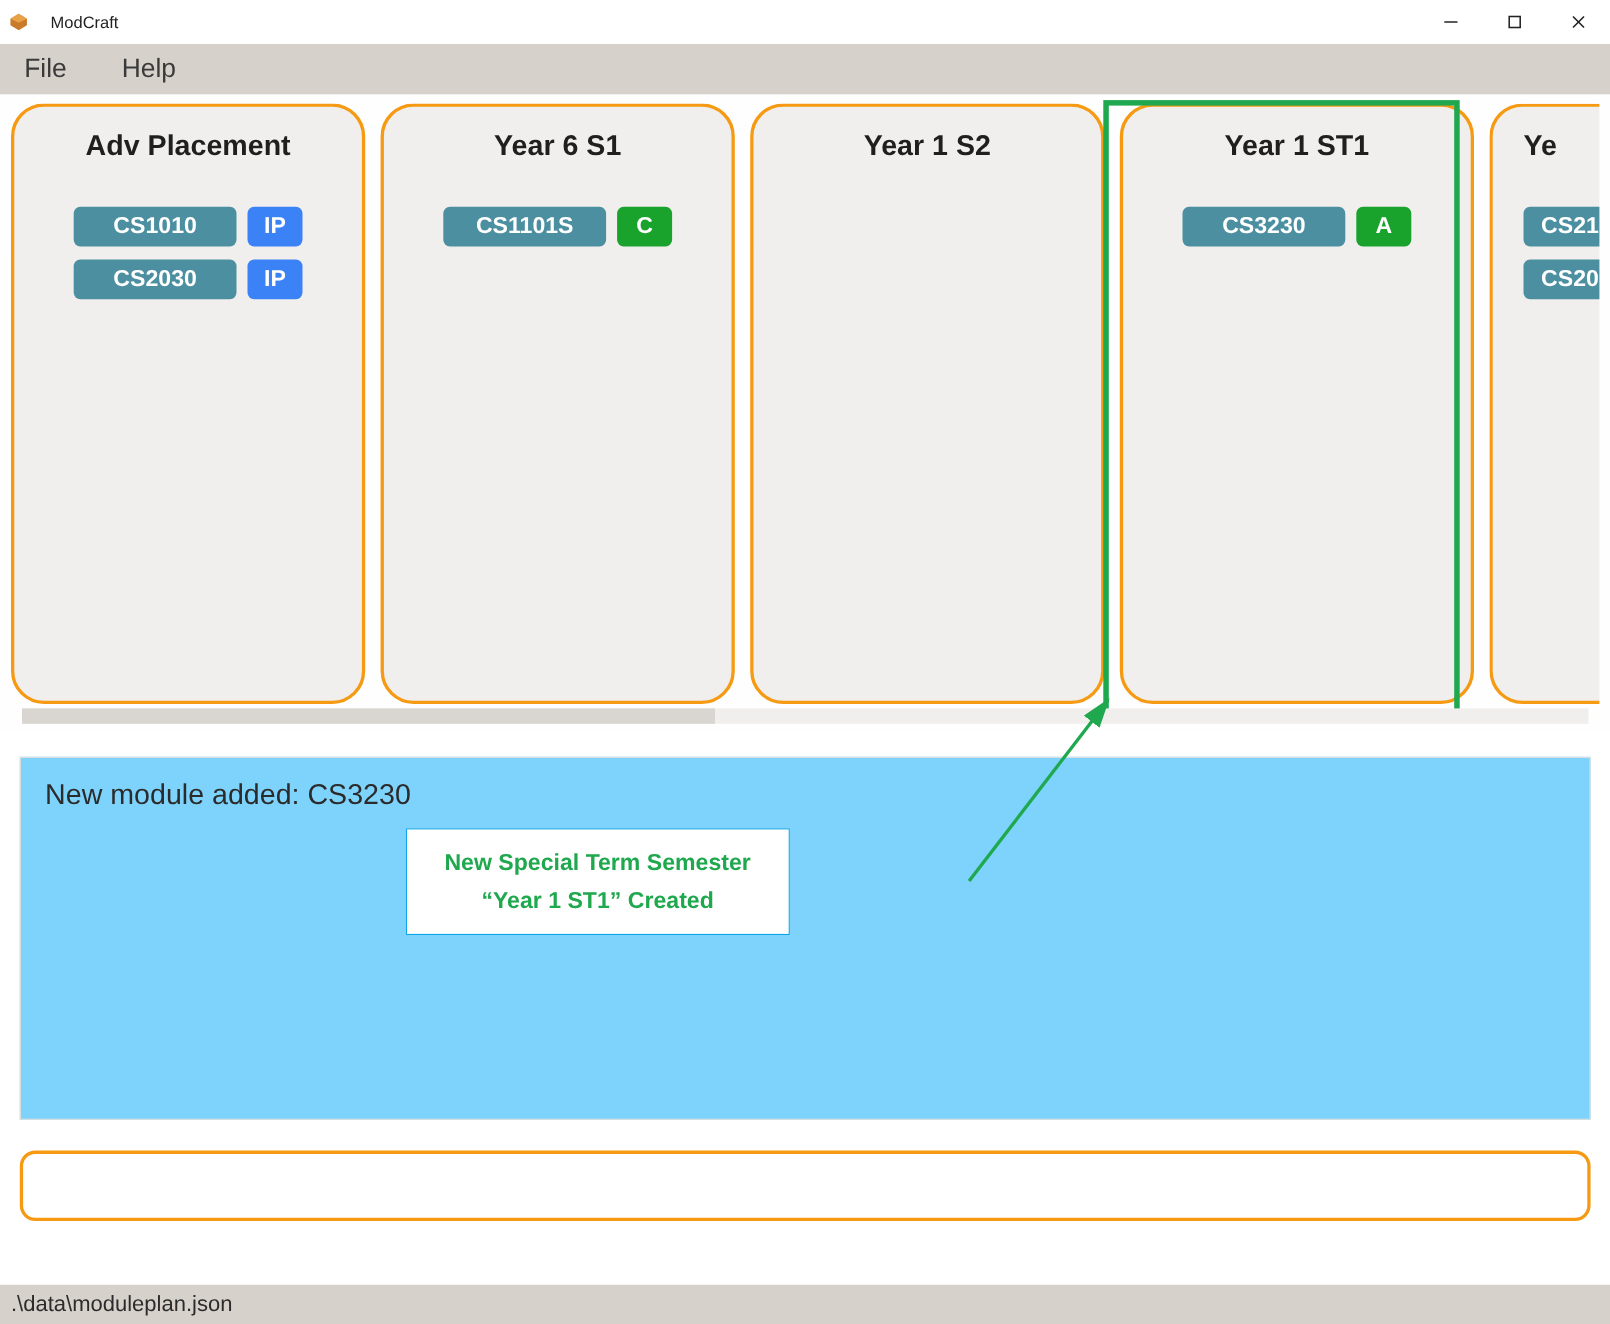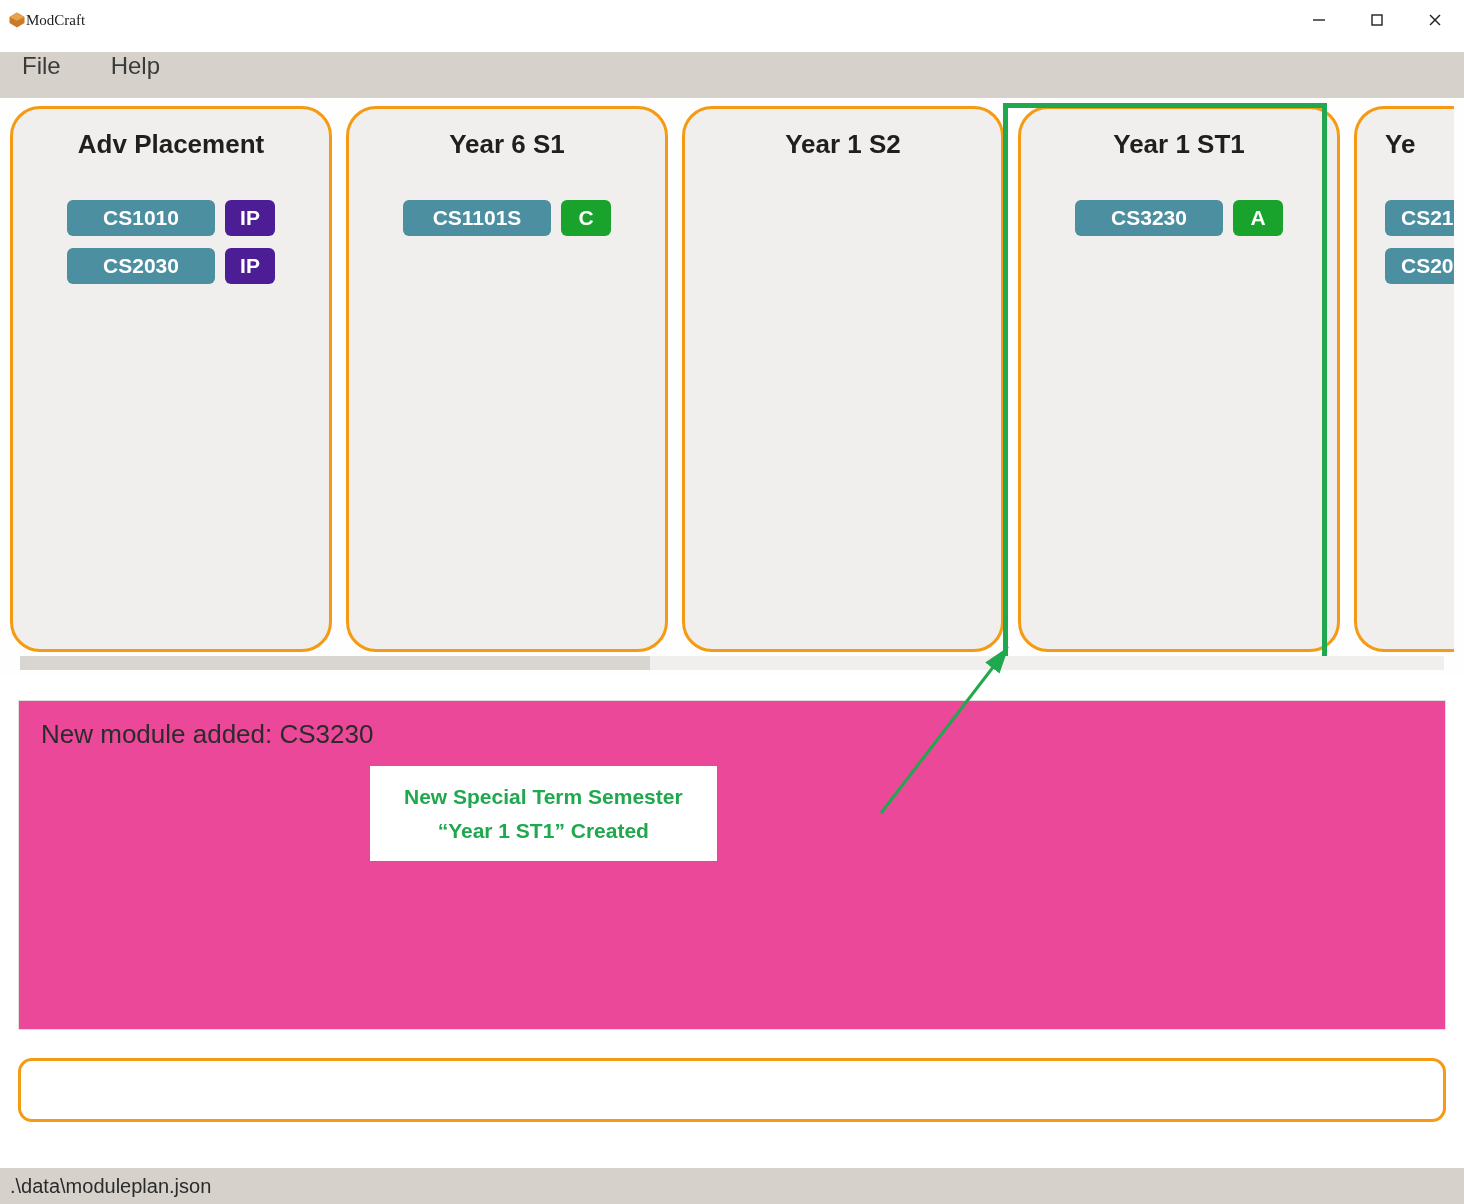--- a/index.html
+++ b/index.html
@@ -1,52 +1,52 @@
 <!DOCTYPE html>
 <html><head>
 <meta charset="utf-8">
 <style>
   * { box-sizing: border-box; margin: 0; padding: 0; }
   html, body { width: 100%; height: 100%; font-family: "Segoe UI", Arial, sans-serif; background: #fff; overflow: hidden; }
   .window { width: 1464px; height: 1204px; display: flex; flex-direction: column; background: #fff; position: relative; }
 
   
   .titlebar { height: 40px; display: flex; align-items: center; justify-content: space-between; padding: 0 0 0 8px; background: #fff; }
-  .titlebar-left { display: flex; align-items: center; gap: 0; font-family: Liberation Serif, serif; }
+  .titlebar-left { display: flex; align-items: center; gap: 20px; }
   .app-icon { width: 18px; height: 18px; display: inline-flex; align-items: center; justify-content: center; }
   .app-title { font-size: 15px; color: #222; }
   .win-controls { display: flex; }
   .win-btn { width: 58px; height: 40px; display: flex; align-items: center; justify-content: center; font-size: 14px; color: #222; cursor: pointer; }
   .win-btn svg { width: 14px; height: 14px; }
 
   
-  .menubar { height: 46px; background: #d6d2cb; display: flex; gap: 50px; padding: 0 22px; margin-top: 12px; }
+  .menubar { height: 46px; background: #d6d2cb; display: flex; align-items: center; gap: 50px; padding: 0 22px; }
   .menu-item { font-size: 24px; color: #3a3a3a; cursor: pointer; }
 
   
   .semester-area { flex: 0 0 auto; padding: 8px 10px 6px 10px; background: #fefefe; position: relative; }
   .semester-scroll { display: flex; gap: 14px; overflow: hidden; width: 100%; }
   .semester-card { flex: 0 0 322px; height: 546px; border: 3px solid #f59a12; border-radius: 30px; background: #f0efed; display: flex; flex-direction: column; align-items: center; padding: 20px 14px; }
   .semester-title { font-size: 26px; font-weight: 700; color: #1f1f1f; margin-bottom: 40px; }
   .module-row { display: flex; align-items: center; gap: 10px; margin-bottom: 12px; }
   .module-chip { background: #4b8fa0; color: #fff; border-radius: 6px; padding: 6px 26px; font-size: 21px; font-weight: 600; min-width: 148px; text-align: center; }
   .grade-chip { border-radius: 6px; padding: 6px 0; width: 50px; text-align: center; font-size: 21px; font-weight: 700; color: #fff; }
-  .grade-ip { background: #4c1d95; }
+  .grade-ip { background: #3b82f6; }
   .grade-green { background: #19a32d; }
   .semester-card.partial { flex: 0 0 140px; border-left: 3px solid #f59a12; border-top: 3px solid #f59a12; border-bottom: 3px solid #f59a12; border-right: none; border-radius: 30px 0 0 30px; overflow: hidden; align-items: flex-start; padding-left: 28px; }
   .semester-card.partial .semester-title { white-space: nowrap; }
 
   .highlight-box { position: absolute; border: 5px solid #1fa84e; pointer-events: none; }
 
   
   .hscroll-track { height: 14px; margin: 4px 10px 0 10px; background: #f0efed; border-radius: 0; position: relative; }
   .hscroll-thumb { position: absolute; left: 0; top: 0; height: 100%; width: 630px; background: #d9d6d1; }
 
   
-  .status-panel { margin: 24px 18px 0 18px; height: 330px; background: #ec4899; border: 1px solid #e1dfda; padding: 18px 22px; position: relative; }
+  .status-panel { margin: 24px 18px 0 18px; height: 330px; background: #7dd3fc; border: 1px solid #e1dfda; padding: 18px 22px; position: relative; }
   .status-text { font-size: 26px; color: #2b2b2b; }
 
   
   .callout-box { position: absolute; border: 1px solid #0ea5e9; background: #fff; padding: 14px 34px; text-align: center; }
   .callout-text { color: #1fa84e; font-size: 21px; font-weight: 700; line-height: 1.6; }
   .callout-arrow { position: absolute; pointer-events: none; }
 
   
   .command-row { margin: 28px 18px 0 18px; }
   .command-input { width: 100%; height: 64px; border: 3px solid #f59a12; border-radius: 14px; background: #fff; font-size: 22px; padding: 0 18px; outline: none; }

